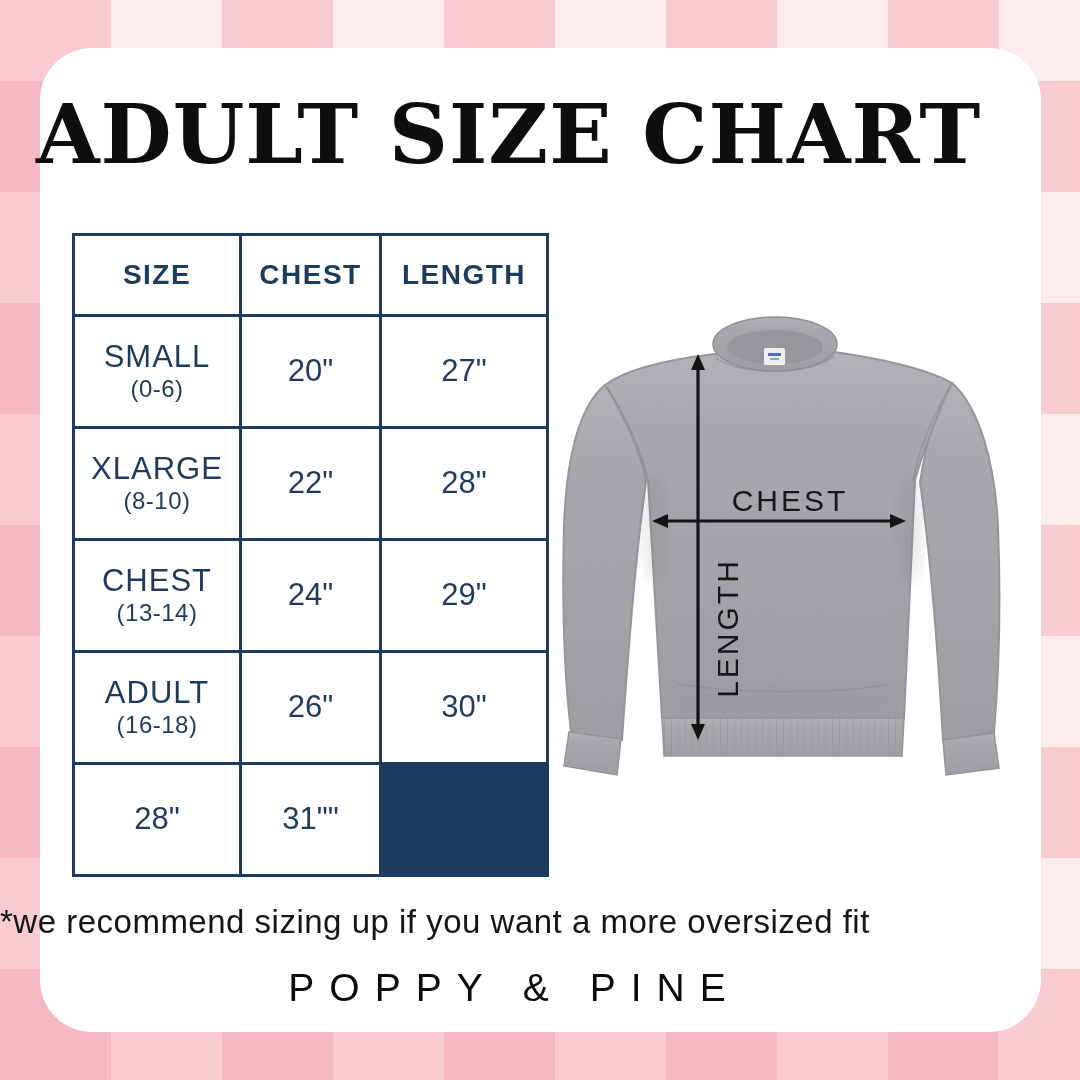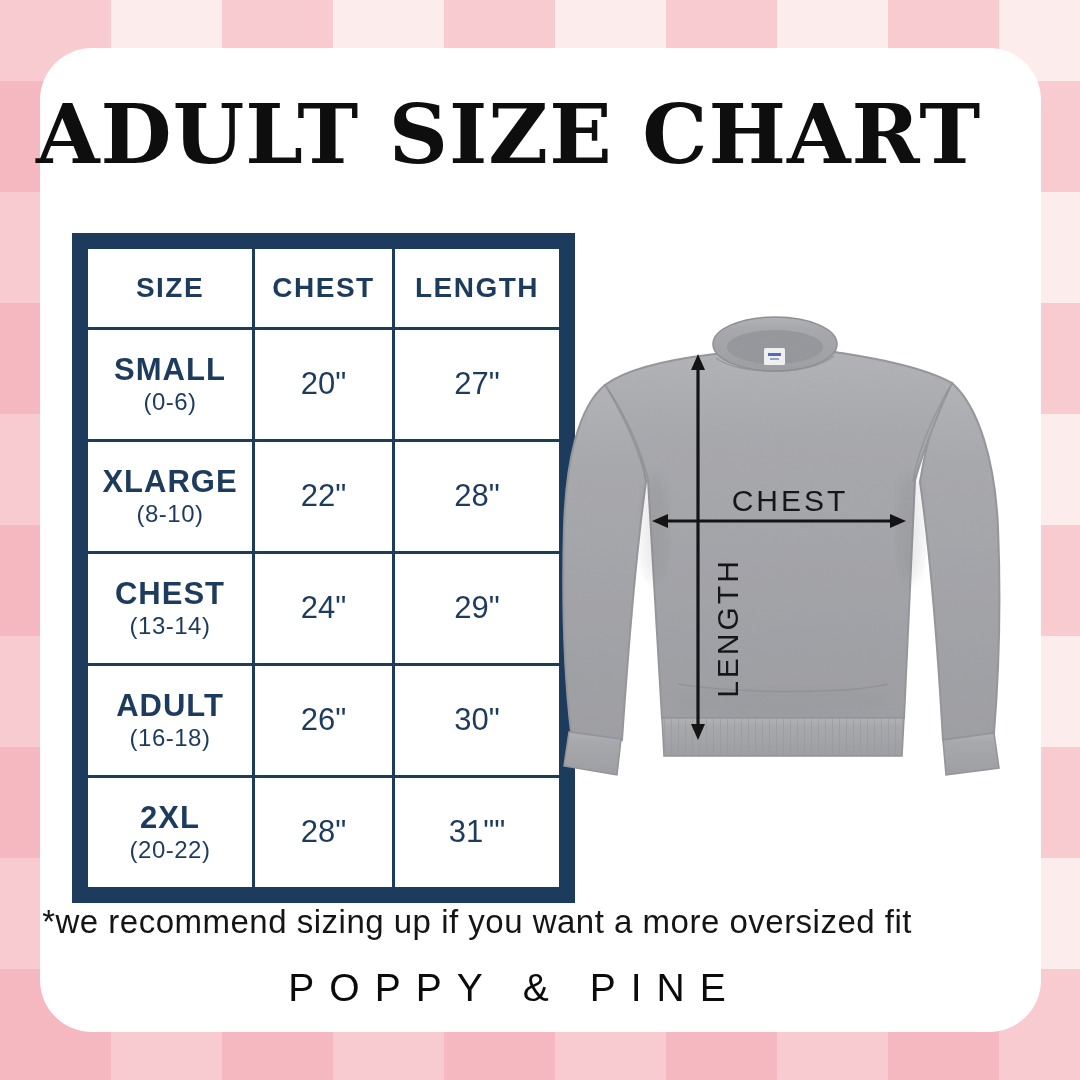--- a/index.html
+++ b/index.html
@@ -18,41 +18,41 @@
   .title{
     position:absolute;left:0;top:86px;width:1080px;text-align:left;
     font-family:"DejaVu Serif",serif;font-weight:700;font-size:82px;
     color:#0e0e0e;letter-spacing:1px;white-space:nowrap;margin-left:36px;
   }
   
   .size-table{
     position:absolute;left:72px;top:233px;
     display:grid;grid-template-columns:164px 137px 164px;
     grid-template-rows:78px repeat(5,109px);
-    gap:3px;padding:16px;background:#1d3b5d;
+    gap:3px;padding:3px;background:#1d3b5d;
   }
   .cell{
     background:#ffffff;display:flex;flex-direction:column;
     align-items:center;justify-content:center;color:#1d3b5d;line-height:1.12;
   }
   .header-cell{font-size:28px;font-weight:700;letter-spacing:1.5px;}
-  .size-main{font-size:31px;letter-spacing:1px;font-weight:bold;}
+  .size-main{font-size:31px;letter-spacing:1px;}
   .size-sub{font-size:24px;letter-spacing:0.5px;margin-top:1px;}
   .value{font-size:31px;}
   
   .garment-wrap{position:absolute;left:558px;top:312px;width:470px;height:480px;}
   .dim-label{
     position:absolute;color:#161616;font-size:30px;letter-spacing:3px;
     text-align:center;white-space:nowrap;
   }
   .chest-label{left:700px;top:484px;width:180px;}
   .length-label{left:647px;top:612px;width:160px;height:32px;transform:rotate(-90deg);}
   
   .note{
-    position:absolute;left:0;top:903px;width:912px;text-align:right;
+    position:absolute;left:0;top:903px;width:912px;text-align:left;
     font-size:33px;color:#151515;letter-spacing:0.5px;
   }
   .brand{
     position:absolute;left:0;top:966px;width:1014px;text-align:center;
     font-size:39px;letter-spacing:15px;color:#0b0b0b;font-weight:400;
     text-indent:15px;
   }
 </style>
 </head>
 <body>
@@ -87,24 +87,20 @@
   <div class="cell value">24"</div>
   <div class="cell value">29"</div>
 
   <div class="cell">
     <span class="size-main">ADULT</span>
     <span class="size-sub">(16-18)</span>
   </div>
   <div class="cell value">26"</div>
   <div class="cell value">30"</div>
 
-  <div class="cell">
-    <span class="size-main">2XL</span>
-    <span class="size-sub">(20-22)</span>
-  </div>
   <div class="cell value">28"</div>
   <div class="cell value">31""</div>
 </div>
 
 <div class="garment-wrap">
   <svg viewBox="0 0 470 480" width="470" height="480">
     <defs>
       <linearGradient id="gg" x1="0" y1="0" x2="0" y2="1">
         <stop offset="0" stop-color="#b4b5b9"></stop>
         <stop offset="0.22" stop-color="#a9aaae"></stop>

